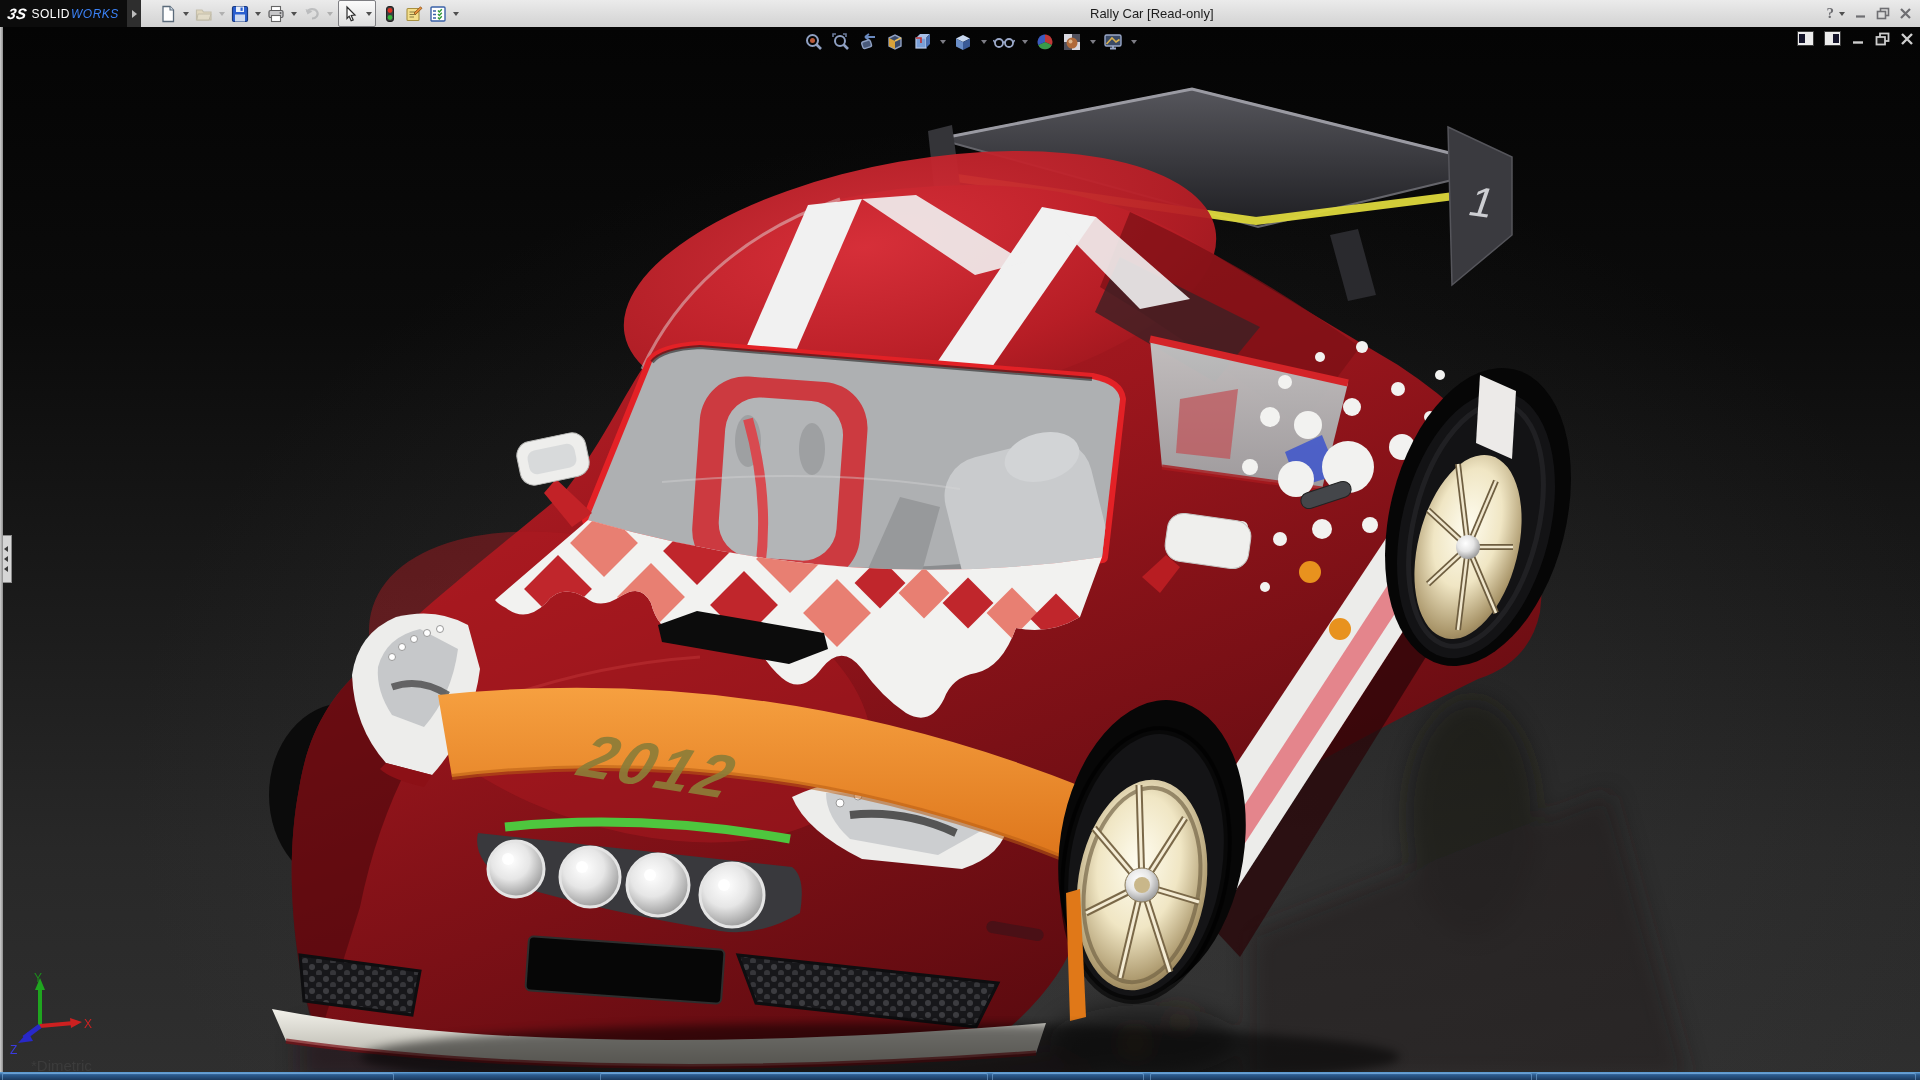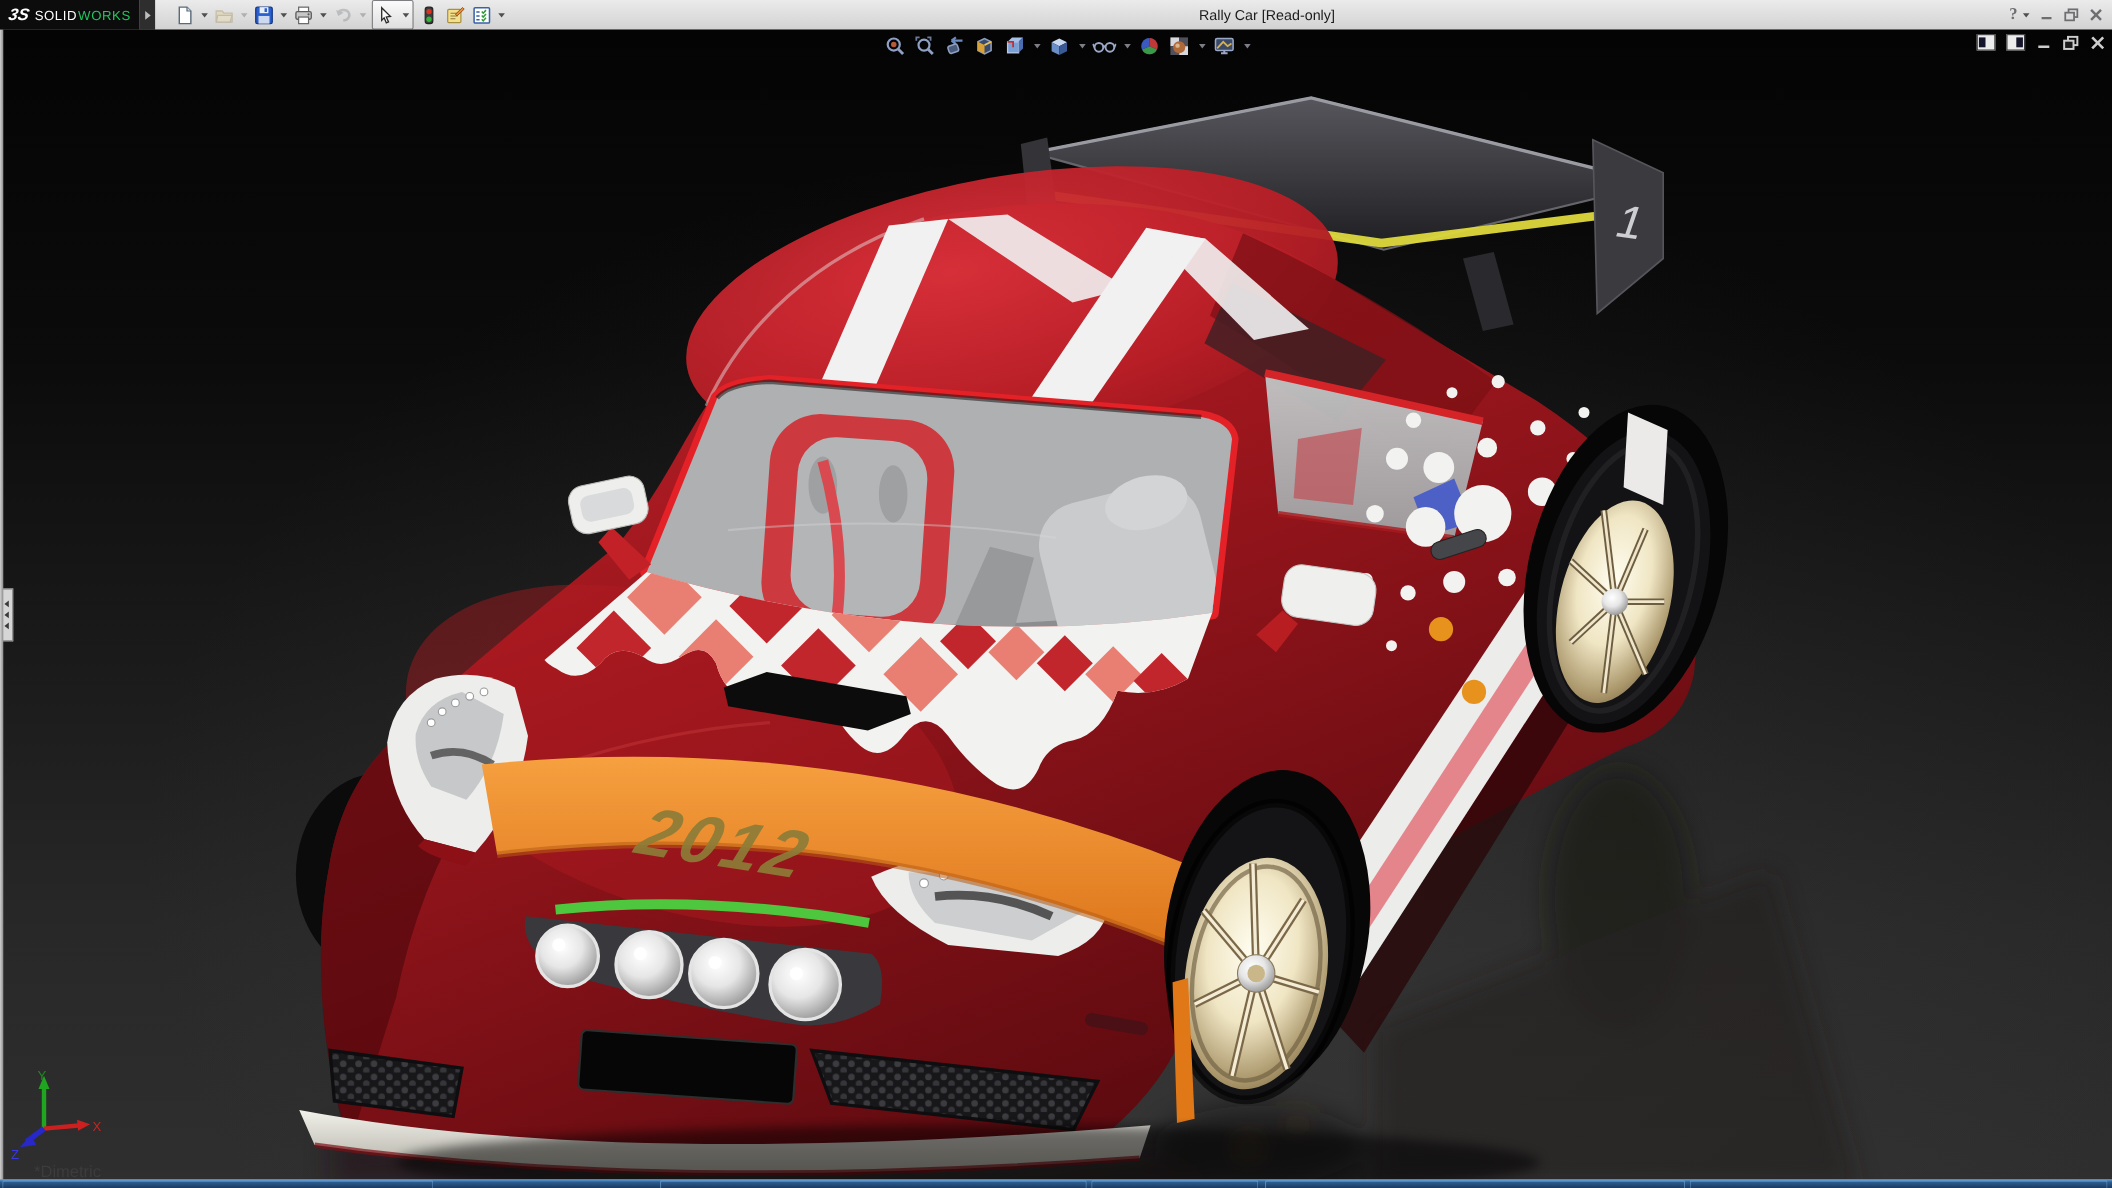--- a/index.html
+++ b/index.html
@@ -6,21 +6,21 @@
   body{width:1920px;height:1080px;overflow:hidden;background:#000;
        font-family:"Liberation Sans",sans-serif;position:relative;}
 
   
   .titlebar{position:absolute;top:0;left:0;right:0;height:27px;
     background:linear-gradient(#ebebeb,#d2d2d2);border-bottom:1px solid #97979b;}
   .logo{position:absolute;left:0;top:0;width:127px;height:27px;background:#0c0c0c;
     display:flex;align-items:center;justify-content:center;gap:5px;color:#fff;}
   .logo .mark{font-style:italic;font-weight:700;font-size:15px;transform:skewX(-12deg);}
   .logo .b1{font-weight:400;font-size:12px;letter-spacing:.5px;}
-  .logo .b2{font-weight:400;font-size:12px;letter-spacing:.5px;color:#22c55e;margin-left:-4px;}
+  .logo .b2{font-weight:400;font-size:12px;letter-spacing:.5px;color:#3b82f6;margin-left:-4px;font-style:italic;}
   .flyout{position:absolute;left:127px;top:0;width:14px;height:27px;background:#2e2e2e;
     display:flex;align-items:center;justify-content:center;cursor:pointer;}
   .tri-r{width:0;height:0;border-top:4px solid transparent;border-bottom:4px solid transparent;
     border-left:5px solid #bdbdbd;}
   .std-toolbar{position:absolute;left:156px;top:0;height:27px;display:flex;align-items:center;}
   .tbtn{width:24px;height:24px;display:flex;align-items:center;justify-content:center;cursor:pointer;}
   .dd{width:12px;height:24px;display:flex;align-items:center;justify-content:center;cursor:pointer;}
   .tri-d{width:0;height:0;border-left:3.5px solid transparent;border-right:3.5px solid transparent;
     border-top:4px solid #4f4f4f;}
   .disabled{opacity:.32;}

